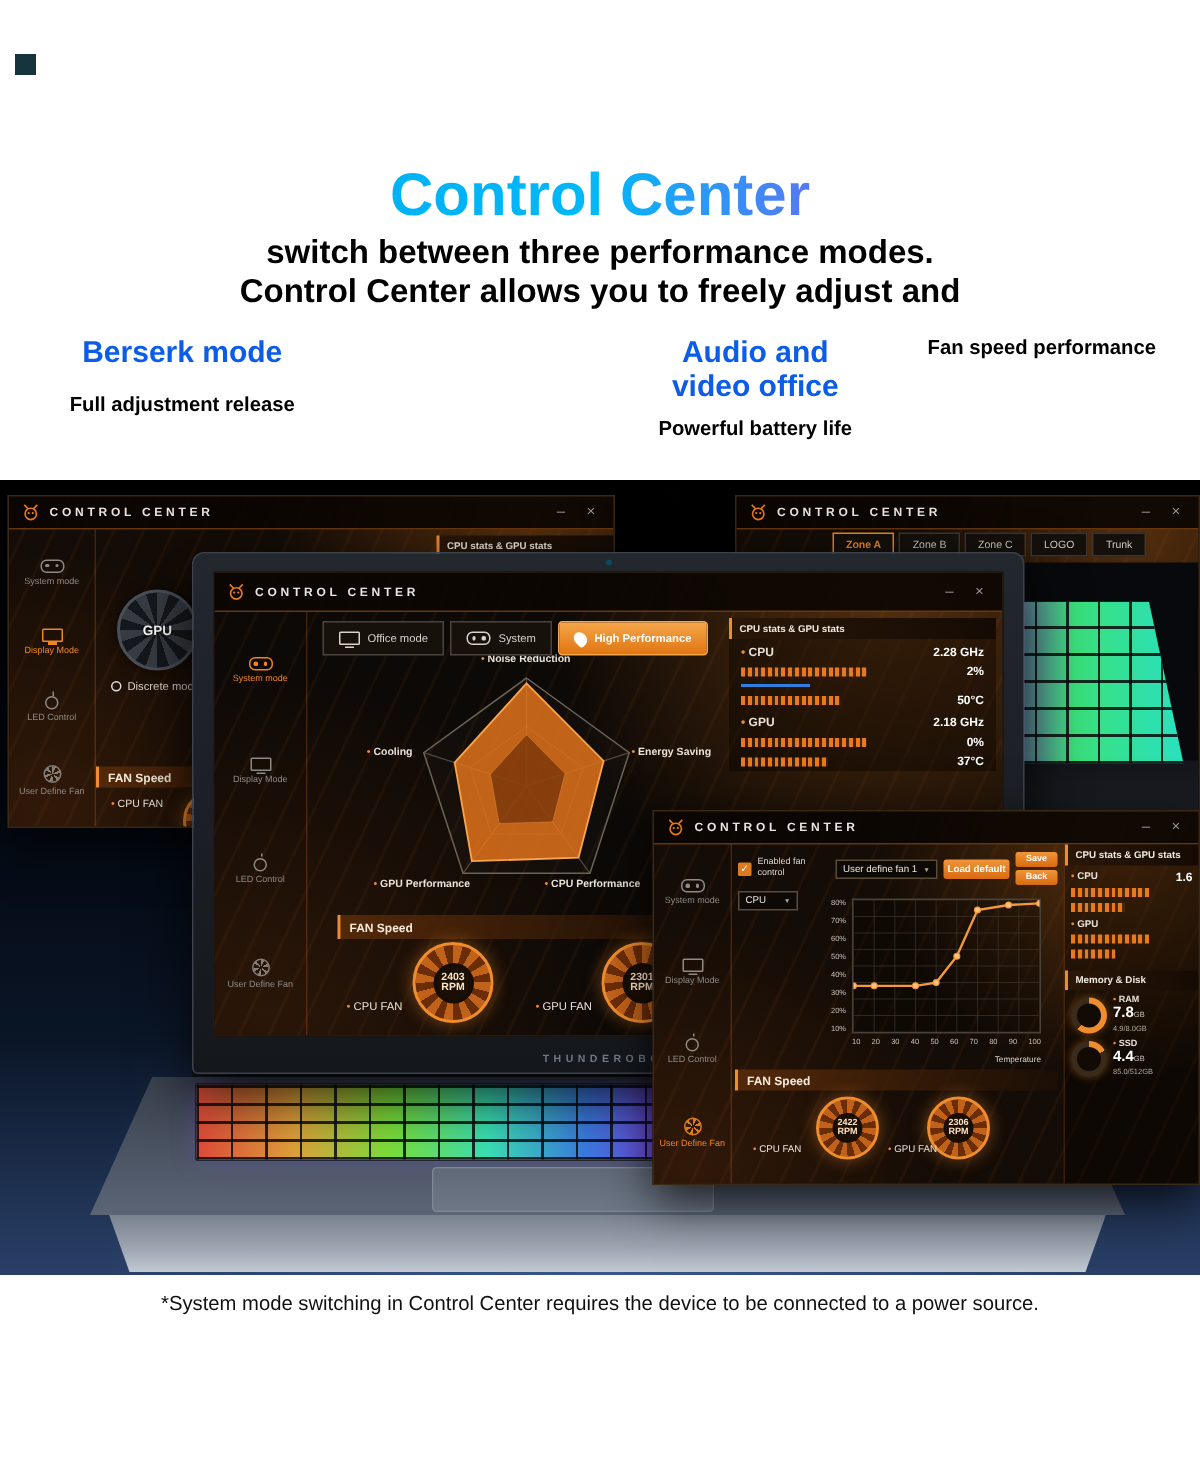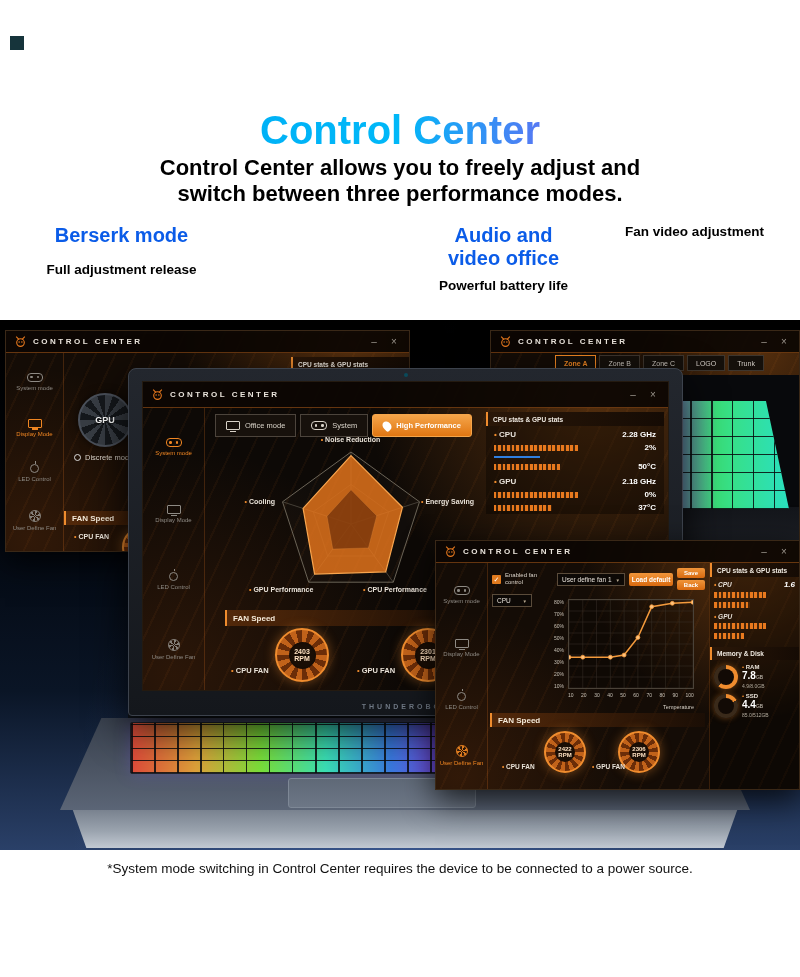--- a/index.html
+++ b/index.html
@@ -74,21 +74,21 @@
     border:2px solid #ef8c2e; box-shadow:0 0 12px rgba(239,140,46,.45); }
   .fan .rpm { position:absolute; inset:23%; background:radial-gradient(circle,#1a0e05 55%,#0c0602);
     border-radius:50%; display:flex; align-items:center; justify-content:center; color:#ffe2c2; font-weight:700; text-align:center; }
   .fan-lg { width:54px; height:54px; } .fan-lg .rpm { font-size:7px; }
   .fan-md { width:42px; height:42px; } .fan-md .rpm { font-size:6px; }
   .fan-sm { width:40px; height:40px; } .fan-sm .rpm { font-size:6.5px; }
   .fan-gray { width:54px; height:54px; border:2px solid #4a505a; box-shadow:0 0 8px rgba(0,0,0,.6);
     background:repeating-conic-gradient(#383d44 0deg 18deg,#15181c 18deg 36deg); }
   .gpu-tag { position:absolute; inset:0; display:flex; align-items:center; justify-content:center;
     color:#fff; font-size:9px; font-weight:700; text-shadow:0 1px 2px #000; }
-  .fan-label { position:absolute; color:#e9e2d8; font-size:7.5px; font-weight:700; z-index:2; }
+  .fan-label { position:absolute; color:#e9e2d8; font-size:7.5px; font-weight:400; z-index:2; }
   
   .win-left { left:5px; top:10px; width:405px; height:222px; z-index:2; }
   .wl-stats { position:absolute; right:0; top:26px; width:118px; z-index:1; }
   .wl-main { position:absolute; left:58px; top:22px; right:120px; bottom:0; z-index:1; }
   .wl-fan { left:14px; top:40px; }
   .wl-radio { position:absolute; left:10px; top:100px; display:flex; align-items:center; gap:4px; color:#ddd6cc; font-size:7.5px; }
   .radio { width:7px; height:7px; border:1px solid #ddd; border-radius:50%; display:inline-block; }
   .wl-fanbar { left:0; top:158px; width:205px; height:14px; }
   .wl-fansm { left:58px; top:174px; }
   .wl-cpulabel { left:10px; top:180px; font-size:7px; }
@@ -167,58 +167,58 @@
   .dd-target { width:40px; margin:4px 0 0 4px; }
   .curve-area { position:absolute; left:56px; top:36px; width:150px; height:110px; }
   .ylab { position:absolute; left:0; top:0; bottom:20px; width:22px; display:flex; flex-direction:column; justify-content:space-between; align-items:flex-end; color:#c7c0b5; font-size:5px; padding-right:2px; }
   #curve-svg { position:absolute; left:24px; top:0; right:0; bottom:20px; width:126px; height:90px; background:rgba(0,0,0,.25); border:1px solid #4a4238; }
   .xlab { position:absolute; left:24px; right:0; bottom:10px; height:7px; display:flex; justify-content:space-between; color:#c7c0b5; font-size:5px; }
   .xaxis-label { position:absolute; right:0; bottom:-1px; color:#d8d2c8; font-size:5.5px; }
   .wf-fanbar { left:2px; right:4px; top:150px; height:14px; }
   .wf1 { left:56px; top:168px; } .wf2 { left:130px; top:168px; }
   .wfl1 { left:14px; top:200px; font-size:6.5px; } .wfl2 { left:104px; top:200px; font-size:6.5px; }
   .wf-right { position:absolute; right:0; top:22px; width:90px; bottom:0; z-index:2; border-left:1px solid rgba(235,125,35,.2); background:rgba(0,0,0,.3); }
-  .wf-right .srow { padding:3px 4px 1px 4px; font-size:6.5px;font-style:italic; }
+  .wf-right .srow { padding:3px 4px 1px 4px; font-size:6.5px; }
   .wf-right .brow { padding:2px 4px; }
   .memhead { margin-top:6px; height:13px; }
   .mrow { display:flex; align-items:center; gap:4px; padding:4px 4px 0 4px; }
   .donut { width:24px; height:24px; border-radius:50%; position:relative; flex:none; box-shadow:0 0 6px rgba(239,140,46,.4); }
   .donut::after { content:""; position:absolute; inset:4px; border-radius:50%; background:#120a05; }
   .mcol { display:flex; flex-direction:column; gap:1px; }
   .mlabel { color:#e9e2d8; font-size:6px; font-weight:700; }
   .mval { color:#fff; font-size:10px; font-weight:700; line-height:10px; }
   .munit { font-size:5px; color:#cfc8bd; font-weight:400; }
   .mdetail { color:#b2aa9d; font-size:5px; }
   
   .disclaimer { position:absolute; top:861px; left:0; right:0; text-align:center; color:#111; font-size:13.5px; }
 </style>
 </head>
 <body>
 
 <div id="corner-mark"></div>
 
 <h1 class="page-title">Control Center</h1>
 <div class="subtitle">
+  <div>switch between three performance modes.</div>
   <div>Control Center allows you to freely adjust and</div>
-  <div>switch between three performance modes.</div>
 </div>
 
 <div class="features">
   <div class="feature">
     <div class="f-title">Berserk mode</div>
     <div class="f-desc">Full adjustment release</div>
   </div>
   <div class="feature">
   </div>
   <div class="feature">
     <div class="f-title narrow-130">Audio and video office</div>
     <div class="f-desc">Powerful battery life</div>
   </div>
   <div class="feature">
-    <div class="f-desc">Fan video adjustment</div>
+    <div class="f-desc">Fan speed performance</div>
   </div>
 </div>
 
 <div id="scene">
   <div class="scene-glow"></div>
 
   <section class="win win-left">
     <div class="circuit"></div>
     <div class="tbar">
       <svg class="logo-svg" viewBox="0 0 24 24">

